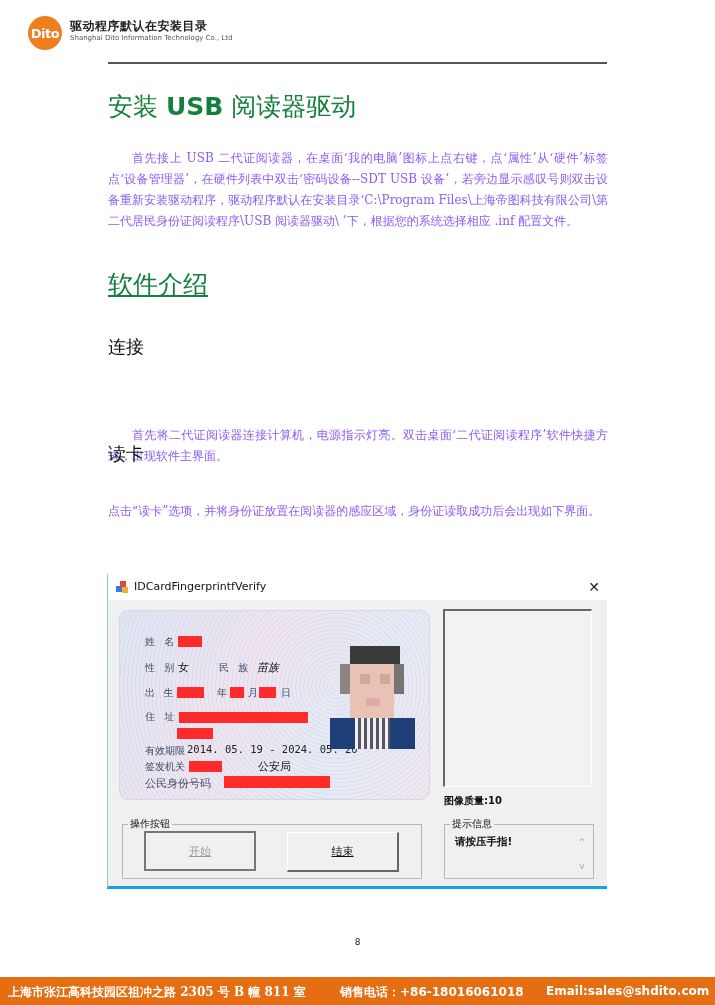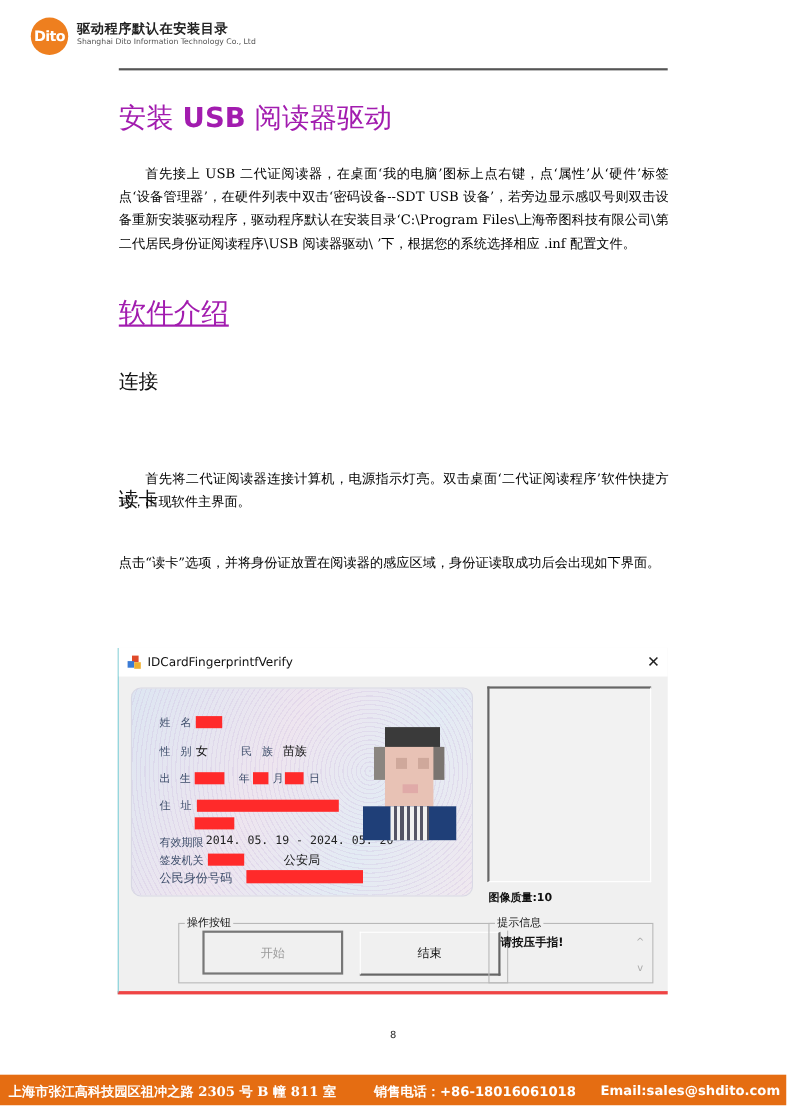--- a/index.html
+++ b/index.html
@@ -9,29 +9,29 @@
     
     .header { position: absolute; left: 12px; top: 0; width: 715px; height: 60px; }
     .logo-circle { position: absolute; left: 16px; top: 16px; width: 34px; height: 34px; border-radius: 50%;
       background: #ee7f1f; color: #fff; font-family: "DejaVu Sans", sans-serif; font-size: 13px; font-weight: bold;
       display: flex; align-items: center; justify-content: center; letter-spacing: -0.5px; }
     .company-cn { position: absolute; left: 58px; top: 18px; font-family: "DejaVu Sans", sans-serif; font-size: 12px; font-weight: bold; color: #222; letter-spacing: 0.5px; }
     .company-en { position: absolute; left: 58px; top: 34px; font-family: "DejaVu Sans", sans-serif; font-size: 7px; color: #555; }
     .header-rule { position: absolute; left: 108px; top: 62px; width: 499px; height: 2px; background: #555; }
 
     
-    .h1 { position: absolute; left: 108px; font-family: "DejaVu Sans", sans-serif; font-size: 25px; font-weight: normal; color: #a21caf; }
+    .h1 { position: absolute; left: 108px; font-family: "DejaVu Sans", sans-serif; font-size: 25px; font-weight: normal; color: #15803d; }
     .h1 b { font-weight: bold; }
     .h2 { position: absolute; left: 108px; font-family: "DejaVu Sans", sans-serif; font-size: 18px; color: #111; }
-    .para { position: absolute; left: 108px; width: 500px; font-size: 12px; line-height: 21px; color: #000000; text-align: justify; }
+    .para { position: absolute; left: 108px; width: 500px; font-size: 12px; line-height: 21px; color: #8b5cf6; text-align: justify; }
     .para.indent { text-indent: 24px; }
 
     
-    .appwin { position: absolute; left: 107px; top: 589px; width: 500px; height: 315px; background: #f0f0f0;
-      border-left: 1px solid #7fd0d8; border-bottom: 3px solid #ef4444; }
+    .appwin { position: absolute; left: 107px; top: 574px; width: 500px; height: 315px; background: #f0f0f0;
+      border-left: 1px solid #7fd0d8; border-bottom: 3px solid #0ea5e9; }
     .titlebar { position: absolute; left: 0; top: 0; width: 499px; height: 26px; background: #ffffff; }
     .app-icon { position: absolute; left: 7px; top: 6px; width: 14px; height: 14px; }
     .app-title { position: absolute; left: 26px; top: 6px; font-family: "DejaVu Sans", sans-serif; font-size: 11px; color: #111; }
     .close-btn { position: absolute; left: 476px; top: 3px; width: 20px; height: 20px; font-family: "DejaVu Sans", sans-serif; font-size: 14px; color: #222; text-align: center; line-height: 20px; }
 
     .idcard { position: absolute; left: 11px; top: 36px; width: 311px; height: 190px; border-radius: 9px;
       background:
         repeating-radial-gradient(circle at 70% 40%, rgba(200,180,220,0.25) 0 1px, transparent 1px 4px),
         linear-gradient(120deg, #dde6f2 0%, #eee5ef 40%, #e3ebf4 70%, #f0e8ef 100%);
       border: 1px solid #d8d8e4; }
@@ -42,23 +42,23 @@
     .redact { position: absolute; background: #ff2a2a; }
     .photo { position: absolute; left: 210px; top: 35px; width: 85px; height: 103px; overflow: hidden; }
     .px { position: absolute; }
 
     .fp-box { position: absolute; left: 335px; top: 35px; width: 149px; height: 178px; background: #f2f2f2;
       border-top: 2px solid #666; border-left: 2px solid #666; border-right: 1px solid #fff; border-bottom: 1px solid #fff; }
     .quality { position: absolute; left: 336px; top: 220px; font-family: "DejaVu Sans", sans-serif; font-size: 10px; color: #111; font-weight: bold; }
 
     .groupbox { position: absolute; border: 1px solid #b8b8b8; }
     .group-legend { position: absolute; top: -8px; left: 5px; background: #f0f0f0; padding: 0 2px; font-family: "DejaVu Sans", sans-serif; font-size: 10px; color: #111; }
-    .win-btn { position: absolute; width: 128px; height: 40px; background: #f0f0f0;
+    .win-btn { position: absolute; width: 112px; height: 40px; background: #f0f0f0;
       border-top: 1px solid #fff; border-left: 1px solid #fff; border-right: 2px solid #666; border-bottom: 2px solid #666;
-      font-family: "DejaVu Sans", sans-serif; font-size: 11px; display: flex; align-items: center; justify-content: center; }
+      font-family: "DejaVu Sans", sans-serif; font-size: 11px; display: flex; align-items: center; justify-content: center; text-decoration: underline; }
     .win-btn.disabled { color: #9a9a9a; border: 2px solid #777; }
     .msg-text { position: absolute; left: 10px; top: 10px; font-family: "DejaVu Sans", sans-serif; font-size: 10.5px; font-weight: bold; color: #111; }
     .scroll-up, .scroll-down { position: absolute; left: 131px; width: 12px; height: 12px; font-family: "DejaVu Sans", sans-serif; font-size: 9px; color: #aaa; text-align: center; }
 
     .page-num { position: absolute; left: 0; top: 937px; width: 715px; text-align: center; font-family: "DejaVu Sans", sans-serif; font-size: 9px; color: #222; }
 
     
     .footer { position: absolute; left: 0; top: 977px; width: 715px; height: 28px; background: #e56d12; color: #fff; }
     .footer span { position: absolute; top: 7px; font-size: 12px; font-weight: bold; white-space: nowrap; }
     .f-addr { left: 8px; font-family: "DejaVu Serif", serif; }
@@ -97,21 +97,21 @@
     <div class="close-btn">✕</div>
   </div>
 
   <div class="idcard">
     <span class="card-label" style="left:25px; top:24px;">姓 名</span>
     <div class="redact" style="left:58px; top:25px; width:24px; height:11px;"></div>
 
     <span class="card-label" style="left:25px; top:50px;">性 别</span>
     <span class="card-val" style="left:58px; top:49px;">女</span>
     <span class="card-label" style="left:99px; top:50px;">民 族</span>
-    <span class="card-val" style="left:137px; top:49px;">苗族</span>
+    <span class="card-val" style="left:137px; top:49px;font-style:italic;">苗族</span>
 
     <span class="card-label" style="left:25px; top:75px;font-family:Liberation Serif, serif;">出 生</span>
     <div class="redact" style="left:57px; top:76px; width:27px; height:11px;"></div>
     <span class="card-label tight" style="left:97px; top:75px;">年</span>
     <div class="redact" style="left:110px; top:76px; width:14px; height:11px;"></div>
     <span class="card-label tight" style="left:128px; top:75px;">月</span>
     <div class="redact" style="left:139px; top:76px; width:17px; height:11px;"></div>
     <span class="card-label tight" style="left:161px; top:75px;">日</span>
 
     <span class="card-label" style="left:25px; top:99px;">住 址</span>
@@ -137,21 +137,21 @@
       <div class="px" style="left:50px; top:28px; width:10px; height:10px; background:#cfa89b;"></div>
       <div class="px" style="left:36px; top:52px; width:14px; height:8px; background:#e0aaa8;"></div>
       <div class="px" style="left:0; top:72px; width:85px; height:31px; background:#1f3f78;"></div>
       <div class="px" style="left:25px; top:72px; width:35px; height:31px; background:repeating-linear-gradient(90deg,#f0f0f0 0 3px,#556 3px 6px);"></div>
     </div>
   </div>
 
   <div class="fp-box"></div>
   <div class="quality">图像质量:10</div>
 
-  <div class="groupbox" style="left:14px; top:250px; width:300px; height:55px;margin-left:40px;">
+  <div class="groupbox" style="left:14px; top:250px; width:300px; height:55px;">
     <span class="group-legend">操作按钮</span>
     <div class="win-btn disabled" style="left:21px; top:6px;">开始</div>
     <div class="win-btn" style="left:164px; top:7px;">结束</div>
   </div>
 
   <div class="groupbox" style="left:336px; top:250px; width:150px; height:55px;">
     <span class="group-legend">提示信息</span>
     <span class="msg-text">请按压手指!</span>
     <span class="scroll-up" style="top:12px;">^</span>
     <span class="scroll-down" style="top:36px;">v</span>

